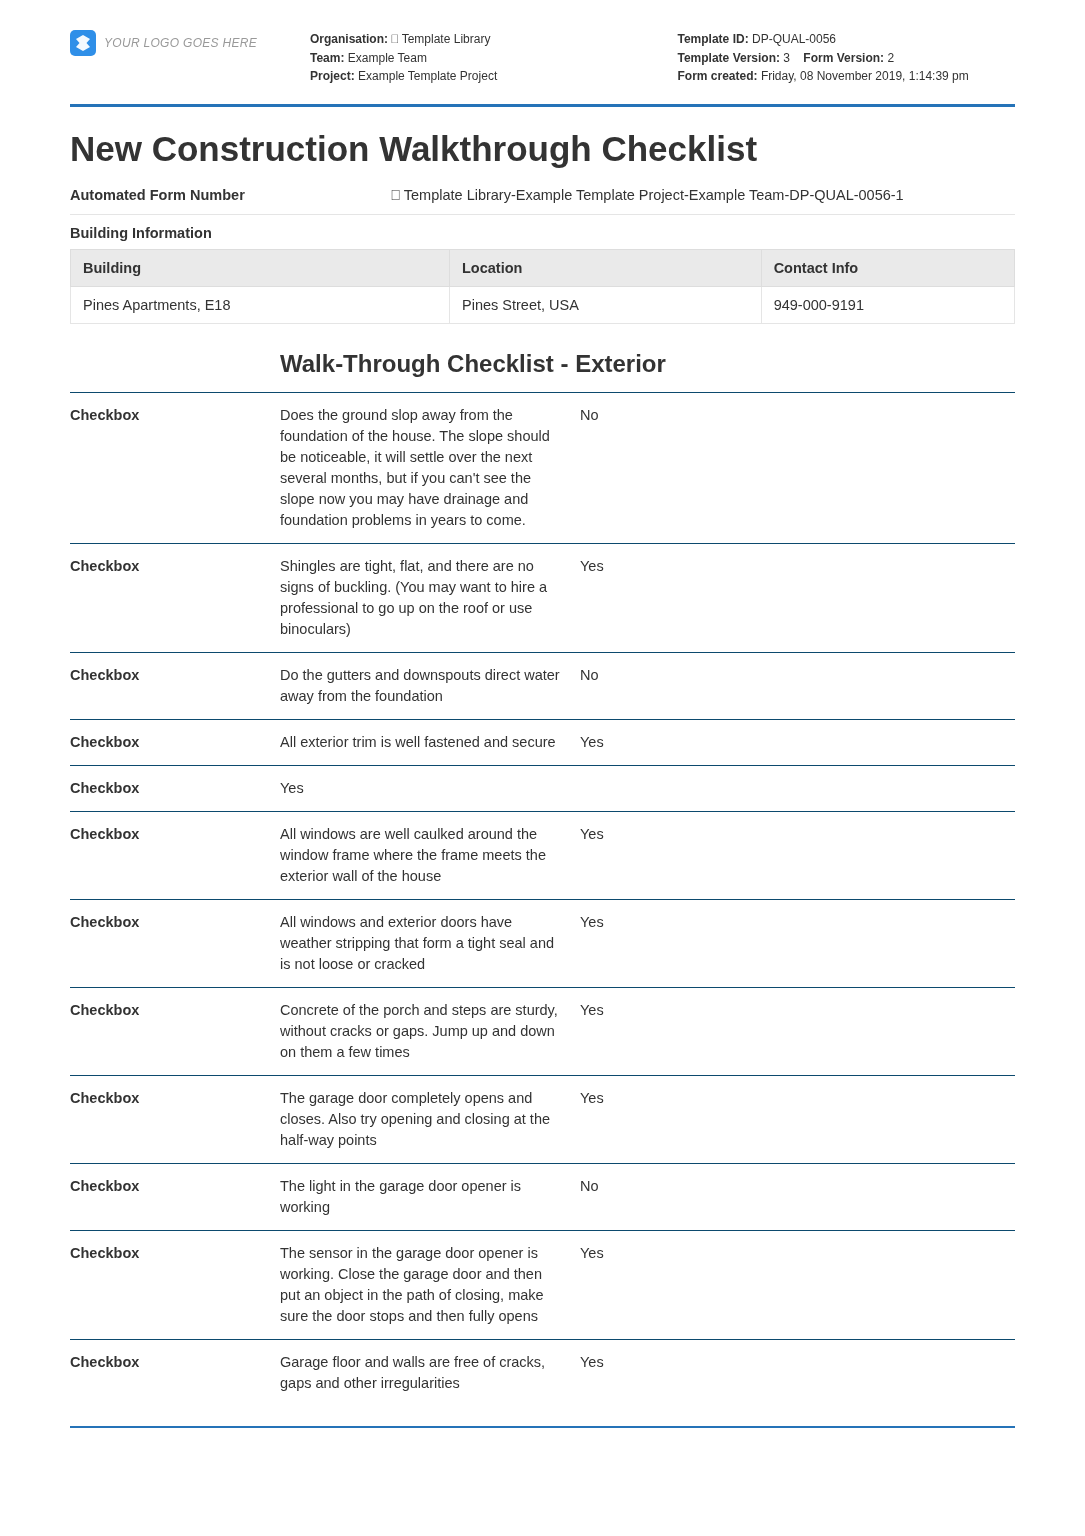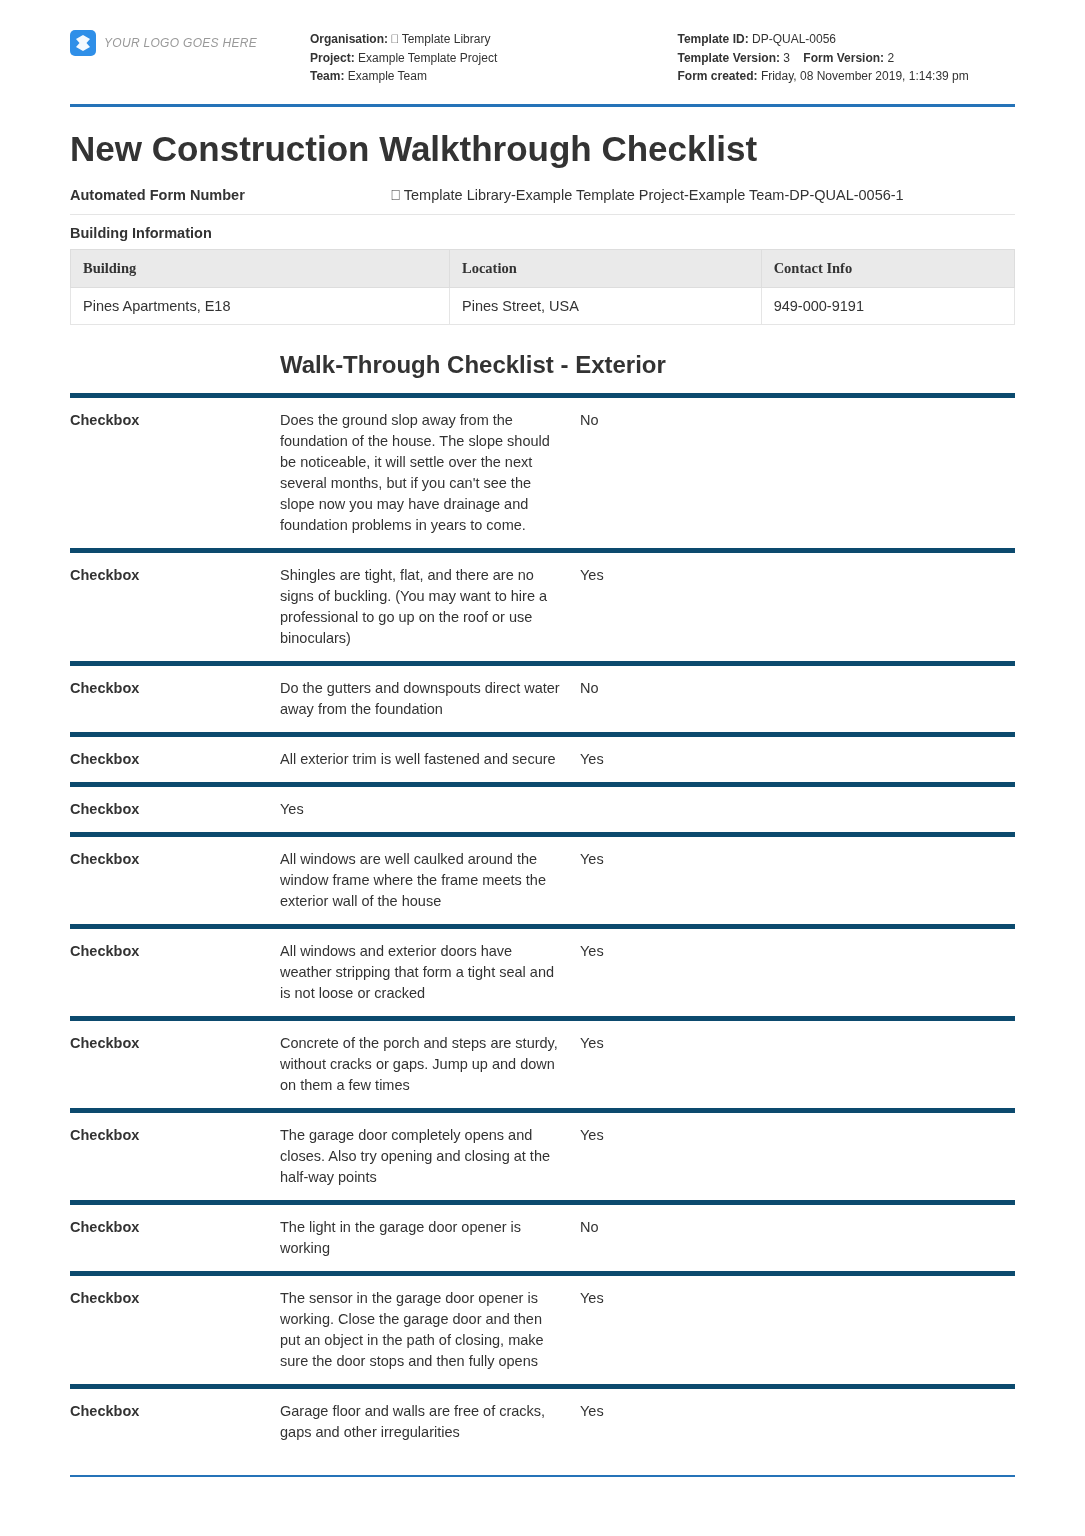--- a/index.html
+++ b/index.html
@@ -82,37 +82,36 @@
     width: 100%;
     border-collapse: collapse;
     font-size: 14.5px;
   }
   table.info th {
     background: #eaeaea;
     text-align: left;
     padding: 10px 12px;
     font-weight: bold;
     border: 1px solid #ddd;
-    font-family: Liberation Serif, serif;
   }
   table.info td {
     padding: 10px 12px;
     border: 1px solid #e5e5e5;
   }
   .subheading {
     font-size: 24px;
     font-weight: bold;
     margin: 26px 0 6px 210px;
   }
   .checklist {
     margin-top: 14px;
   }
   .check-row {
     display: flex;
-    border-top: 5px solid #0c4a6e;
+    border-top: 1px solid #0c4a6e;
     padding: 12px 0;
     font-size: 14.5px;
     line-height: 1.45;
   }
   .check-row .c1 {
     flex: 0 0 210px;
     font-weight: bold;
   }
   .check-row .c2 {
     flex: 0 0 280px;
@@ -135,22 +134,22 @@
 
 <div class="page">
 
   <div class="header">
     <div class="logo-block">
       <span class="logo-icon"></span>
       <span class="logo-text">YOUR LOGO GOES HERE</span>
     </div>
     <div class="meta-col">
       <div><span class="lbl">Organisation:</span> <span>⎕ Template Library</span></div>
+      <div><span class="lbl">Team:</span> <span>Example Team</span></div>
       <div><span class="lbl">Project:</span> <span>Example Template Project</span></div>
-      <div><span class="lbl">Team:</span> <span>Example Team</span></div>
     </div>
     <div class="meta-col">
       <div><span class="lbl">Template ID:</span> <span>DP-QUAL-0056</span></div>
       <div>
         <span class="lbl">Template Version:</span> <span>3</span>
         &nbsp;&nbsp;
         <span class="lbl">Form Version:</span> <span>2</span>
       </div>
       <div><span class="lbl">Form created:</span> <span>Friday, 08 November 2019, 1:14:39 pm</span></div>
     </div>

